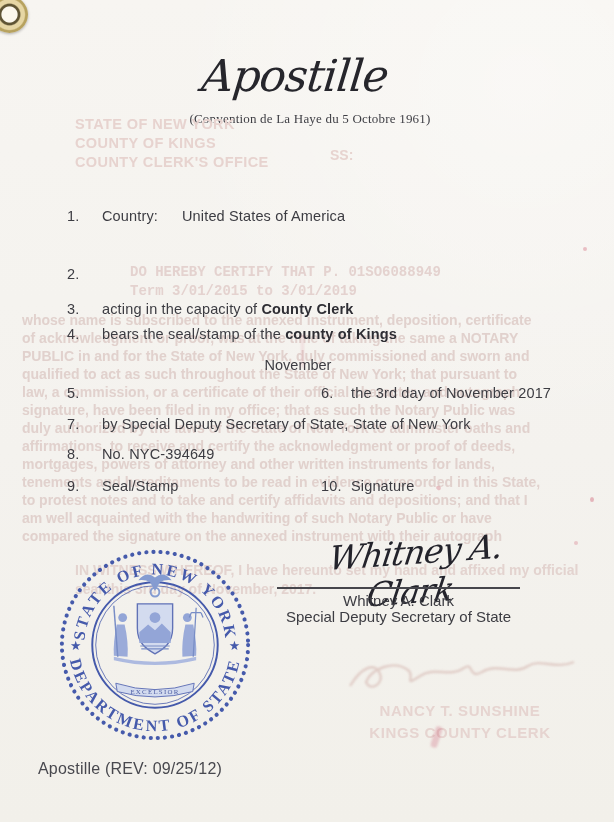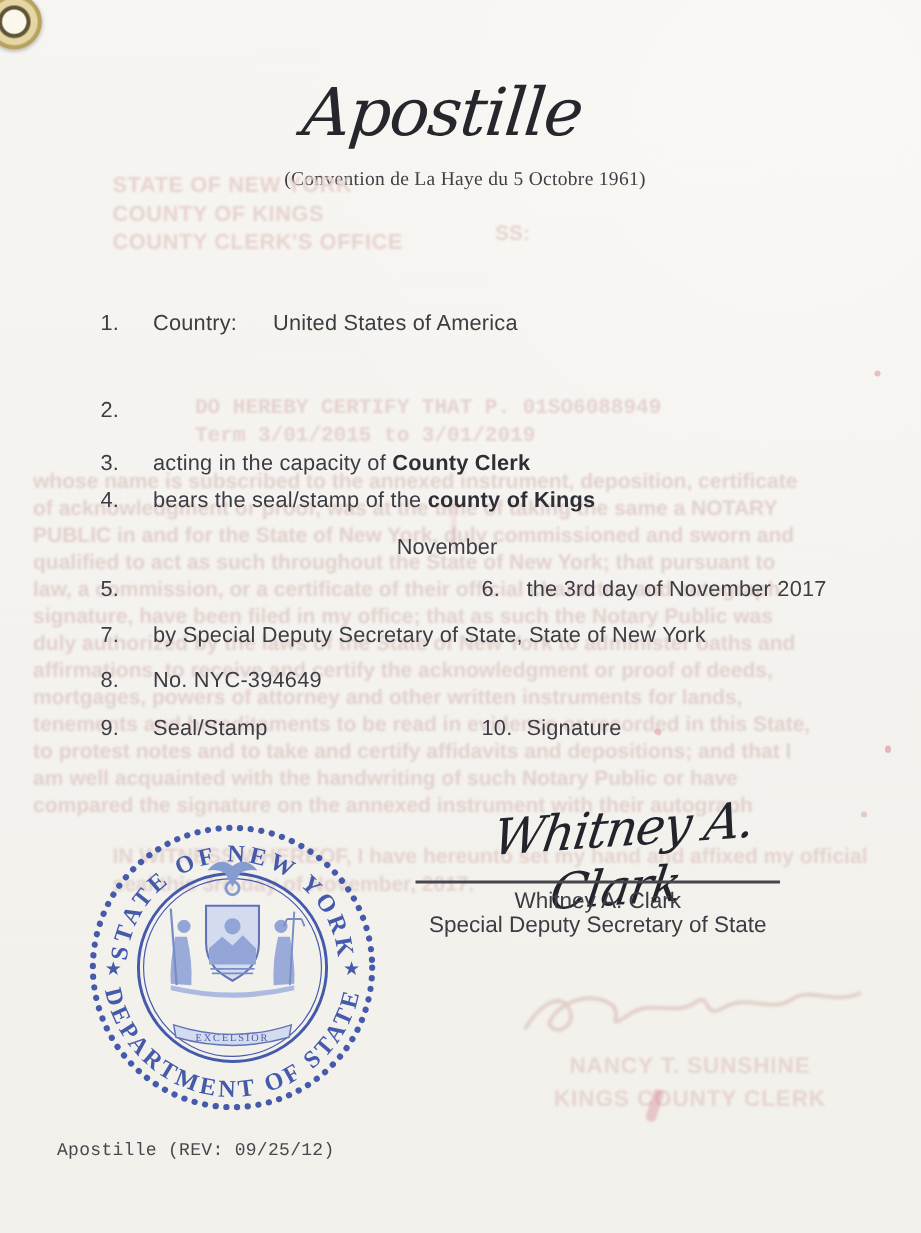--- a/index.html
+++ b/index.html
@@ -39,21 +39,21 @@
   }
   .sig-line{left:277px;top:587px;width:243px;height:2px;background:#46464c;z-index:4;}
   .sig-name{left:277px;top:593px;width:243px;text-align:center;font-size:15px;line-height:15.5px;z-index:4;}
   .sig-name span{display:block;}
   
   .seal{left:57px;top:547px;width:196px;height:196px;z-index:4;filter:blur(.3px);opacity:.95;}
   .sealtext{font-family:"Liberation Serif",serif;font-weight:bold;font-size:16.5px;letter-spacing:2.5px;fill:#3c52a8;}
   .sealstar{font-size:13px;fill:#3c52a8;}
   .motto{font-family:"Liberation Serif",serif;font-size:7px;letter-spacing:1.3px;fill:#44569f;}
   
-  .footer{left:38px;top:760px;font-family:Liberation Mono, monospace;font-size:12px;color:#48484e;letter-spacing:.2px;text-align:right;}
+  .footer{left:38px;top:760px;font-family:Liberation Sans, sans-serif;font-size:16px;color:#48484e;letter-spacing:.2px;text-align:right;}
   
   .bleed{position:absolute;font-weight:bold;white-space:pre-line;filter:blur(.7px);z-index:1;}
   .bt-header{left:75px;top:115px;font-size:14.5px;line-height:19px;color:#e7d3cf;letter-spacing:.4px;}
   .bt-ss{left:330px;top:134px;font-size:14px;color:#e7d3cf;margin-top:13px;}
   .bt-clerk{left:75px;top:195px;width:530px;font-size:14px;line-height:18.5px;color:#e2d2ce;}
   .bt-certify{left:130px;top:263px;width:460px;font-size:14px;line-height:19px;color:#e4d2cf;font-family:Liberation Mono, monospace;}
   .bt-notary{left:22px;top:311px;width:600px;font-size:14px;line-height:18px;color:#e1d1cd;}
   .bt-witness{left:75px;top:561px;width:520px;font-size:14px;line-height:19px;color:#e3d3cf;}
   .bt-stampname{left:345px;top:700px;width:230px;text-align:center;font-size:15px;line-height:22px;letter-spacing:.6px;color:#e6d4d0;}
   .bt-sig{left:342px;top:648px;z-index:1;filter:blur(1px);opacity:.8;}

